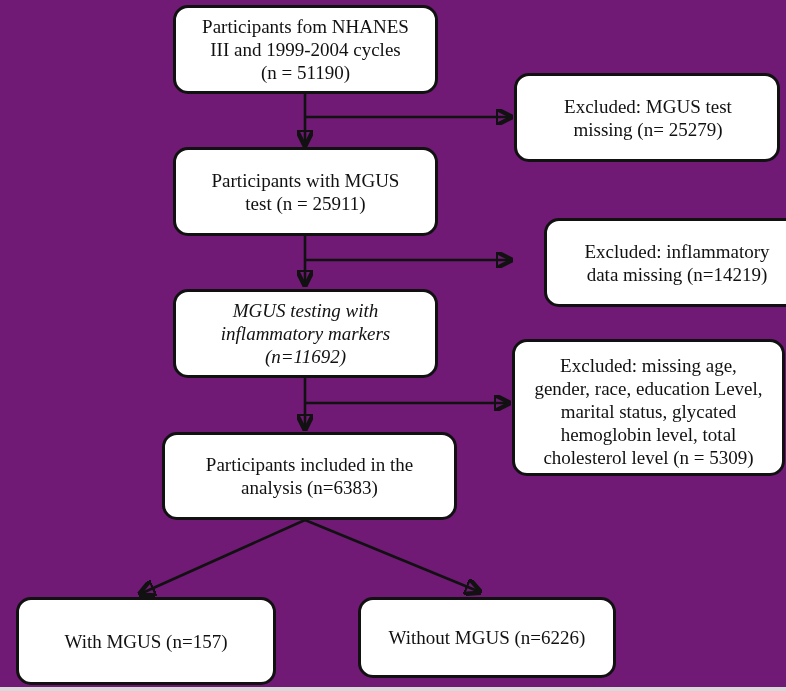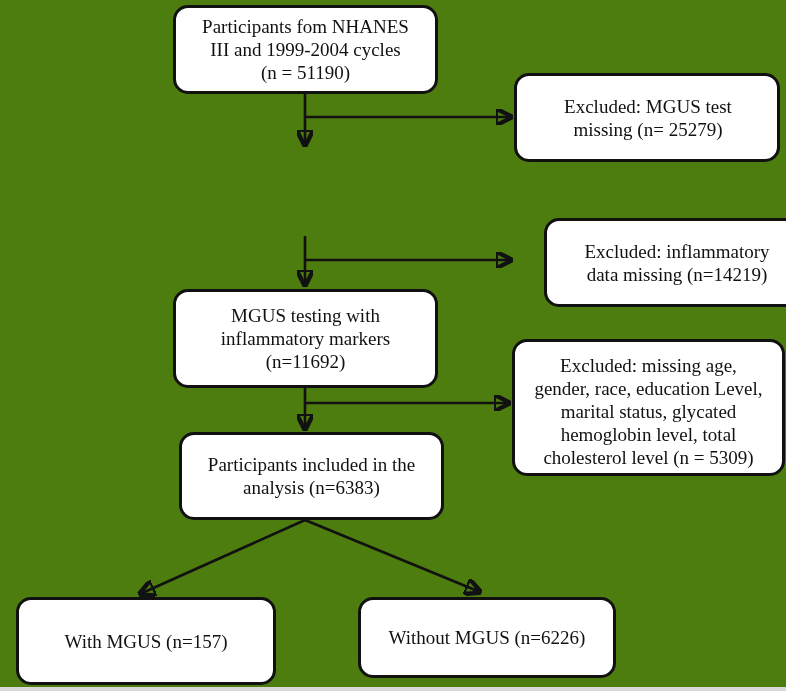--- a/index.html
+++ b/index.html
@@ -4,21 +4,21 @@
 <style>
   html, body {
     margin: 0;
     padding: 0;
     background: #ffffff;
   }
   .canvas {
     position: relative;
     width: 786px;
     height: 691px;
-    background: #4d7c0f;
+    background: #701a75;
     font-family: "Liberation Serif", "DejaVu Serif", serif;
     color: #111111;
     overflow: hidden;
   }
   .connectors {
     position: absolute;
     left: 0;
     top: 0;
     pointer-events: none;
   }
@@ -43,23 +43,23 @@
     white-space: pre-line;
     font-size: 19px;
     line-height: 23px;
     color: #111111;
   }
   
   .box-source        { left: 173px; top: 5px;   width: 265px; height: 89px; }
   .box-excl-mgus     { left: 514px; top: 73px;  width: 266px; height: 89px; padding-left: 12px; }
   .box-mgus-test     { left: 173px; top: 147px; width: 265px; height: 89px; }
   .box-excl-inflam   { left: 544px; top: 218px; width: 266px; height: 89px; }
-  .box-inflam        { left: 173px; top: 289px; width: 265px; height: 99px; }
+  .box-inflam        { left: 173px; top: 289px; width: 265px; height: 89px; font-style: italic; }
   .box-excl-covar    { left: 512px; top: 339px; width: 273px; height: 137px; align-items: flex-end; }
-  .box-included      { left: 179px; top: 432px; width: 265px; height: 88px; justify-content: center; }
+  .box-included      { left: 162px; top: 432px; width: 295px; height: 88px; justify-content: center; }
   .box-with-mgus     { left: 16px;   top: 597px; width: 260px; height: 88px; }
   .box-without-mgus  { left: 358px; top: 597px; width: 258px; height: 81px; }
   .bottom-strip {
     position: absolute;
     left: 0;
     bottom: 0;
     width: 100%;
     height: 4px;
     background: #d9d9d9;
   }
@@ -89,20 +89,24 @@
     <span class="box-label">Participants fom NHANES
 III and 1999-2004 cycles
 (n = 51190)</span>
   </div>
 
   <div class="box box-excl-mgus">
     <span class="box-label">Excluded: MGUS test
 missing (n= 25279)</span>
   </div>
 
+  <div class="box box-mgus-test">
+    <span class="box-label">Participants with MGUS
+test (n = 25911)</span>
+  </div>
 
   <div class="box box-excl-inflam">
     <span class="box-label">Excluded: inflammatory
 data missing (n=14219)</span>
   </div>
 
   <div class="box box-inflam">
     <span class="box-label">MGUS testing with
 inflammatory markers
 (n=11692)</span>

